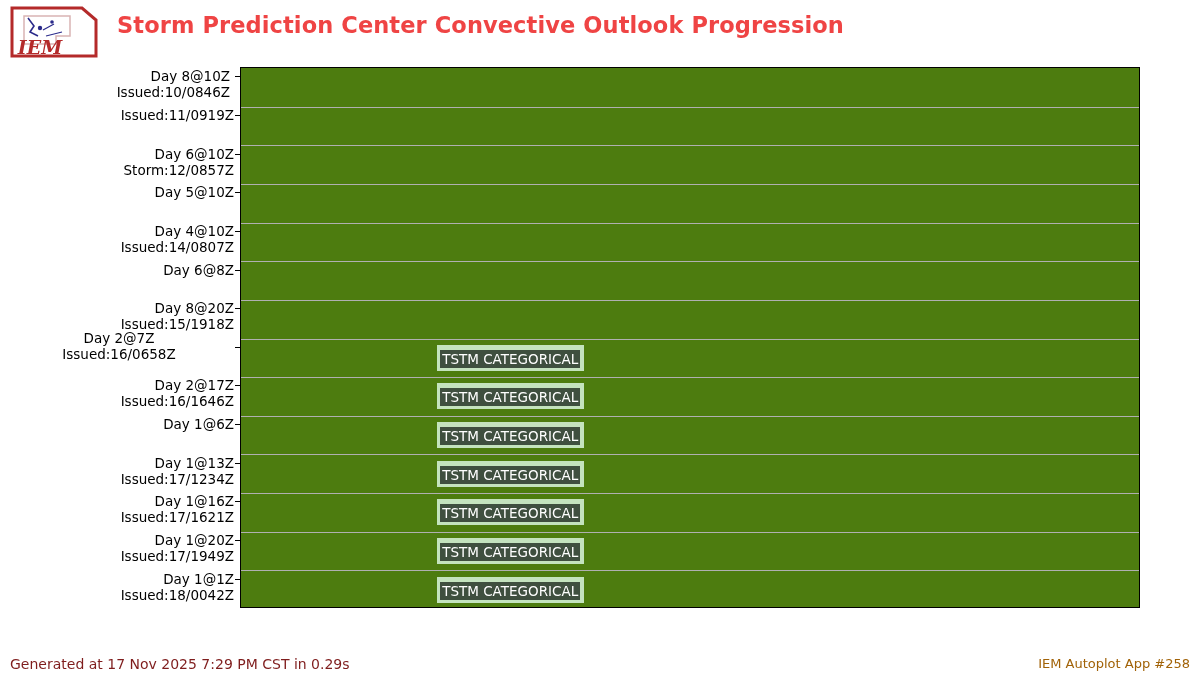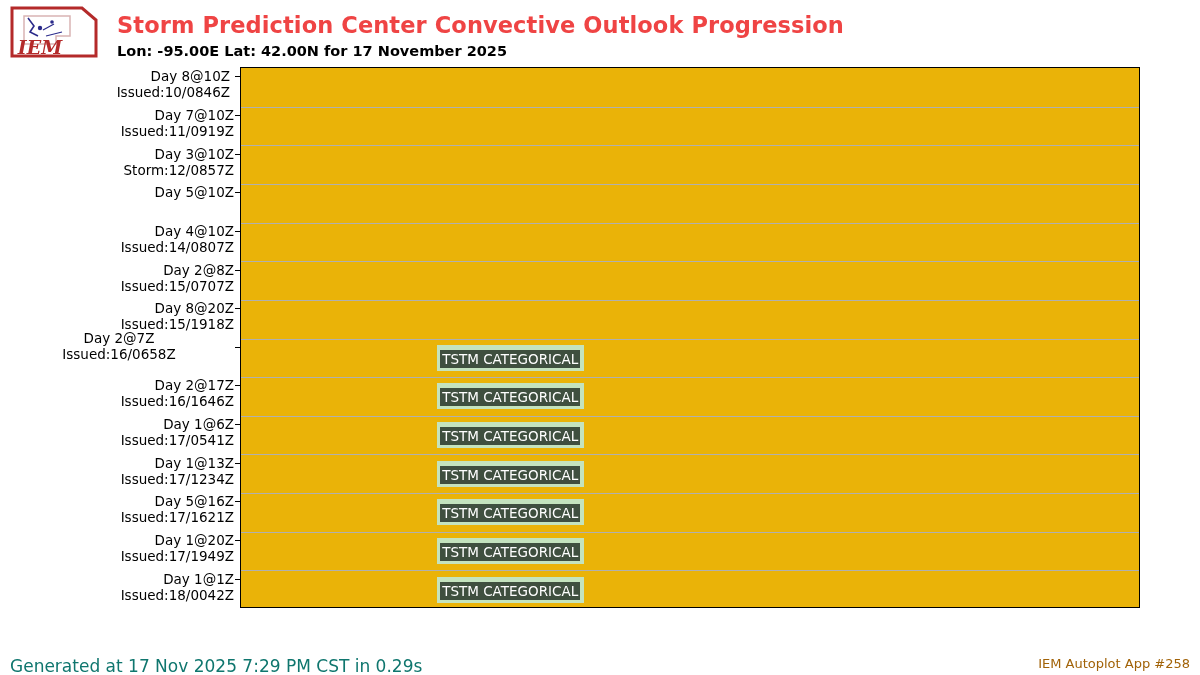--- a/index.html
+++ b/index.html
@@ -30,21 +30,21 @@
     font-size: 14.5px; font-weight: bold; color: #000;
     white-space: nowrap;
   }
 
   
   .plot-frame {
     position: absolute;
     left: 240px; top: 67px;
     width: 900px; height: 541px;
     border: 1px solid #000000;
-    background: #eab308;
+    background: #4d7c0f;
   }
   .plot-inner { position: absolute; inset: 0; }
 
   
   .gridline {
     position: absolute; left: 0; width: 100%;
     height: 1px; background: #b0b0b0;
   }
 
   
@@ -76,21 +76,21 @@
   .ytick .l1 { display: block; }
   .ytick .l2 { display: block; }
   .tick-mark {
     position: absolute;
     width: 5px; height: 1px; background: #000;
   }
 
   
   .footer-left {
     position: absolute; left: 10px; top: 656px;
-    font-size: 17px; color: #0f766e; white-space: nowrap;
+    font-size: 14px; color: #7f1d1d; white-space: nowrap;
   }
   .footer-right {
     position: absolute; right: 10px; top: 656px;
     font-size: 13px; color: #a16207; white-space: nowrap;
   }
 </style>
 </head>
 <body>
 
 <div id="root">
@@ -102,21 +102,20 @@
       <path d="M18,12 L24,20 L20,26 L28,30" fill="none" stroke="#2a2a8a" stroke-width="1.6"></path>
       <circle cx="30" cy="22" r="2.2" fill="#2a2a8a"></circle>
       <circle cx="42" cy="16" r="1.8" fill="#2a2a8a"></circle>
       <path d="M33,24 L44,18" stroke="#2a2a8a" stroke-width="1.2"></path>
       <path d="M36,30 L52,26" stroke="#2a2a8a" stroke-width="1.2"></path>
       <text x="30" y="48" font-family="DejaVu Serif, serif" font-size="19" font-style="italic" font-weight="bold" fill="#b42a2a" text-anchor="middle">IEM</text>
     </svg>
   </div>
 
   <div class="title">Storm Prediction Center Convective Outlook Progression</div>
-  <div class="subtitle">Lon: -95.00E Lat: 42.00N for 17 November 2025</div>
 
   <div class="plot-frame">
     <div class="plot-inner" id="plot-inner">
         <div class="gridline" style="top: 38.6429px;"></div>
         <div class="gridline" style="top: 77.2857px;"></div>
         <div class="gridline" style="top: 115.929px;"></div>
         <div class="gridline" style="top: 154.571px;"></div>
         <div class="gridline" style="top: 193.214px;"></div>
         <div class="gridline" style="top: 231.857px;"></div>
         <div class="gridline" style="top: 270.5px;"></div>
@@ -143,70 +142,67 @@
       </div>
   </div>
 
   <div id="yaxis">
       <div class="ytick" style="left: 0; top: 68.3214px;">
         <span class="l1">Day 8@10Z</span>
         <span class="l2">Issued:10/0846Z</span>
       </div>
       <div class="tick-mark" style="left: 235px; top: 76.3214px;"></div>
       <div class="ytick" style="left: 4px; top: 106.964px;">
-        <span class="l1">Day 7@10Z</span>
         <span class="l2">Issued:11/0919Z</span>
       </div>
       <div class="tick-mark" style="left: 235px; top: 114.964px;"></div>
       <div class="ytick" style="left: 4px; top: 145.607px;">
-        <span class="l1">Day 3@10Z</span>
+        <span class="l1">Day 6@10Z</span>
         <span class="l2">Storm:12/0857Z</span>
       </div>
       <div class="tick-mark" style="left: 235px; top: 153.607px;"></div>
       <div class="ytick" style="left: 4px; top: 184.25px;">
         <span class="l1">Day 5@10Z</span>
       </div>
       <div class="tick-mark" style="left: 235px; top: 192.25px;"></div>
       <div class="ytick" style="left: 4px; top: 222.893px;">
         <span class="l1">Day 4@10Z</span>
         <span class="l2">Issued:14/0807Z</span>
       </div>
       <div class="tick-mark" style="left: 235px; top: 230.893px;"></div>
       <div class="ytick" style="left: 4px; top: 261.536px;">
-        <span class="l1">Day 2@8Z</span>
-        <span class="l2">Issued:15/0707Z</span>
+        <span class="l1">Day 6@8Z</span>
       </div>
       <div class="tick-mark" style="left: 235px; top: 269.536px;"></div>
       <div class="ytick" style="left: 4px; top: 300.179px;">
         <span class="l1">Day 8@20Z</span>
         <span class="l2">Issued:15/1918Z</span>
       </div>
       <div class="tick-mark" style="left: 235px; top: 308.179px;"></div>
       <div class="ytick" style="left: 4px; top: 330px; text-align: center;">
         <span class="l1">Day 2@7Z</span>
         <span class="l2">Issued:16/0658Z</span>
       </div>
       <div class="tick-mark" style="left: 235px; top: 346.821px;"></div>
       <div class="ytick" style="left: 4px; top: 377.464px;">
         <span class="l1">Day 2@17Z</span>
         <span class="l2">Issued:16/1646Z</span>
       </div>
       <div class="tick-mark" style="left: 235px; top: 385.464px;"></div>
       <div class="ytick" style="left: 4px; top: 416.107px;">
         <span class="l1">Day 1@6Z</span>
-        <span class="l2">Issued:17/0541Z</span>
       </div>
       <div class="tick-mark" style="left: 235px; top: 424.107px;"></div>
       <div class="ytick" style="left: 4px; top: 454.75px;">
         <span class="l1">Day 1@13Z</span>
         <span class="l2">Issued:17/1234Z</span>
       </div>
       <div class="tick-mark" style="left: 235px; top: 462.75px;"></div>
       <div class="ytick" style="left: 4px; top: 493.393px;">
-        <span class="l1">Day 5@16Z</span>
+        <span class="l1">Day 1@16Z</span>
         <span class="l2">Issued:17/1621Z</span>
       </div>
       <div class="tick-mark" style="left: 235px; top: 501.393px;"></div>
       <div class="ytick" style="left: 4px; top: 532.036px;">
         <span class="l1">Day 1@20Z</span>
         <span class="l2">Issued:17/1949Z</span>
       </div>
       <div class="tick-mark" style="left: 235px; top: 540.036px;"></div>
       <div class="ytick" style="left: 4px; top: 570.679px;">
         <span class="l1">Day 1@1Z</span>

